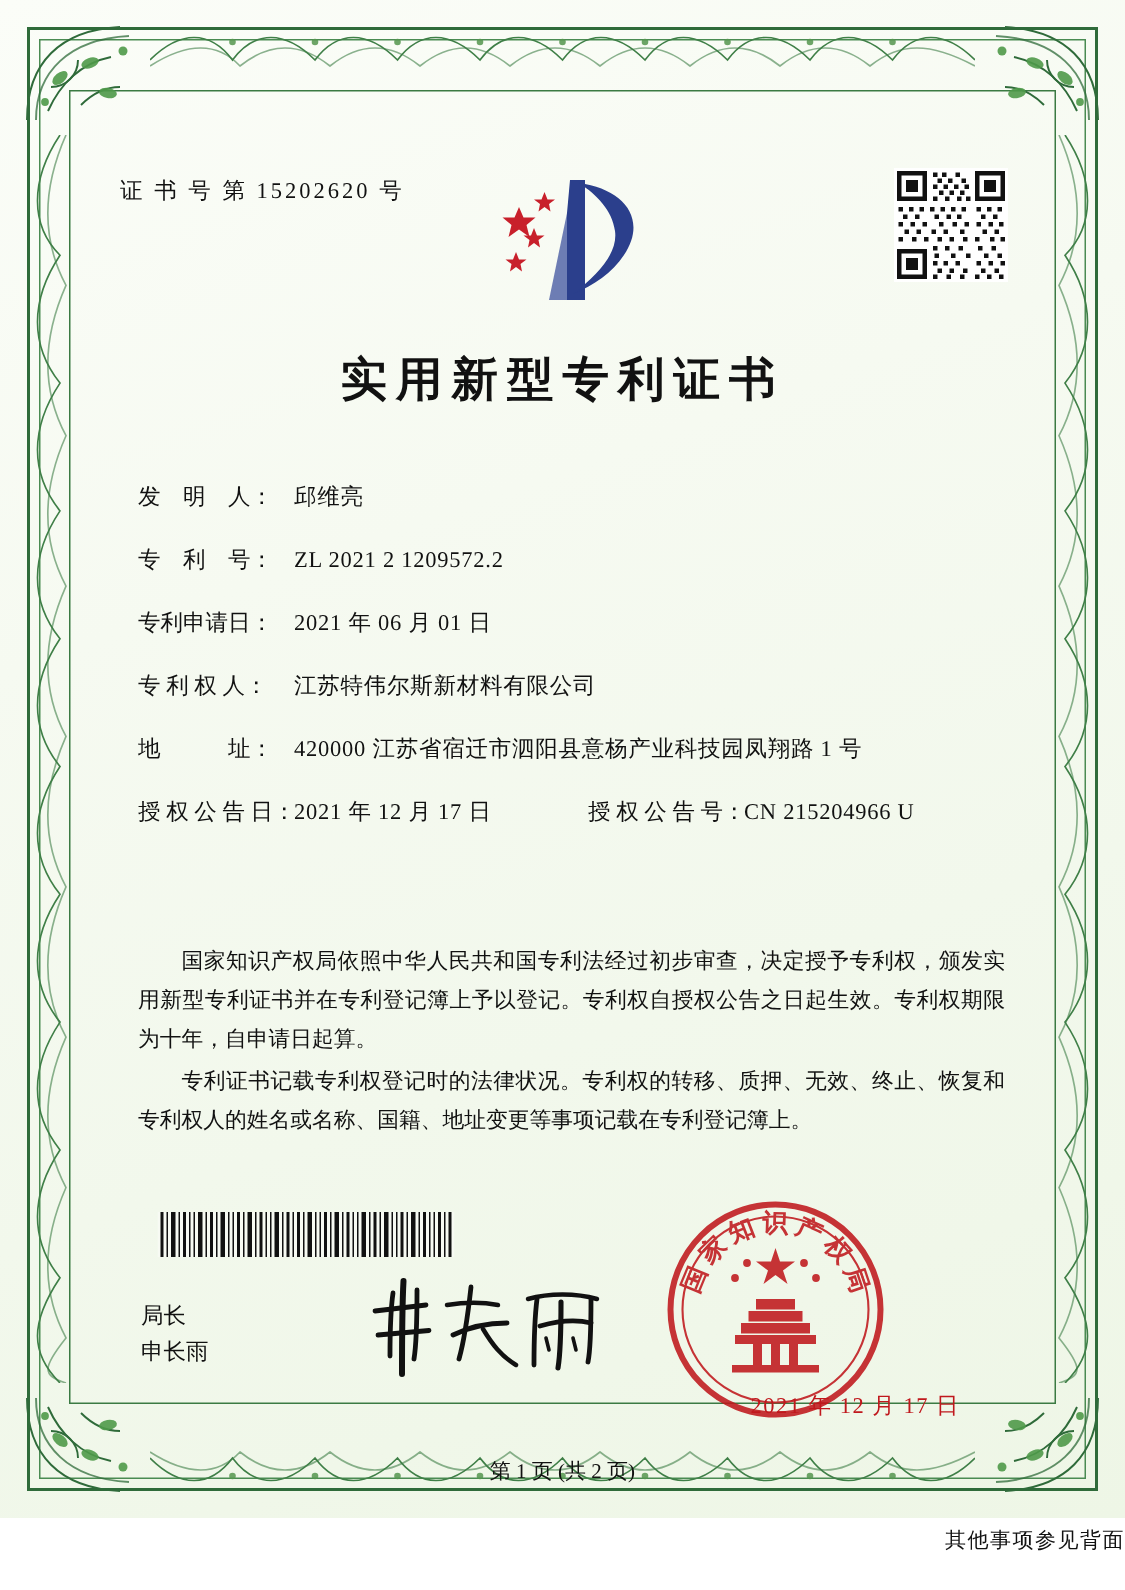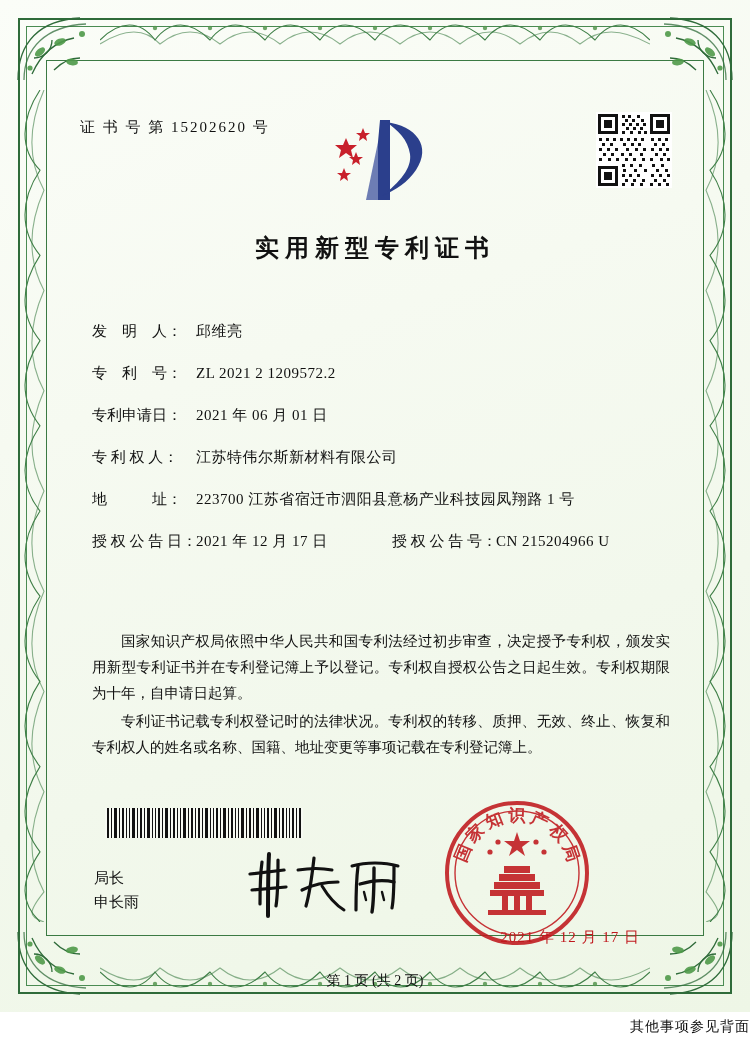--- a/index.html
+++ b/index.html
@@ -103,21 +103,21 @@
   }
   .qr svg { display: block; }
 
   
   .title {
     position: absolute;
     left: 0;
     right: 0;
     top: 232px;
     text-align: center;
-    font-size: 24px;
+    font-size: 31px;
     font-weight: bold;
     letter-spacing: 6px;
     color: #111;
     font-family: "DejaVu Serif", "Liberation Serif", serif;
   }
 
   
   .fields {
     position: absolute;
     left: 92px;
@@ -516,21 +516,21 @@
       <div class="field-value">2021 年 06 月 01 日</div>
     </div>
 
     <div class="field-row">
       <div class="field-label">专 利 权 人：</div>
       <div class="field-value">江苏特伟尔斯新材料有限公司</div>
     </div>
 
     <div class="field-row">
       <div class="field-label">地　　　址：</div>
-      <div class="field-value">223700 江苏省宿迁市泗阳县意杨产业科技园凤翔路 1 号</div>
+      <div class="field-value">420000 江苏省宿迁市泗阳县意杨产业科技园凤翔路 1 号</div>
     </div>
 
     <div class="field-row dual">
       <div class="pair-left">
         <div class="field-label">授 权 公 告 日：</div>
         <div class="field-value">2021 年 12 月 17 日</div>
       </div>
       <div class="pair-right">
         <div class="field-label">授 权 公 告 号：</div>
         <div class="field-value">CN 215204966 U</div>

